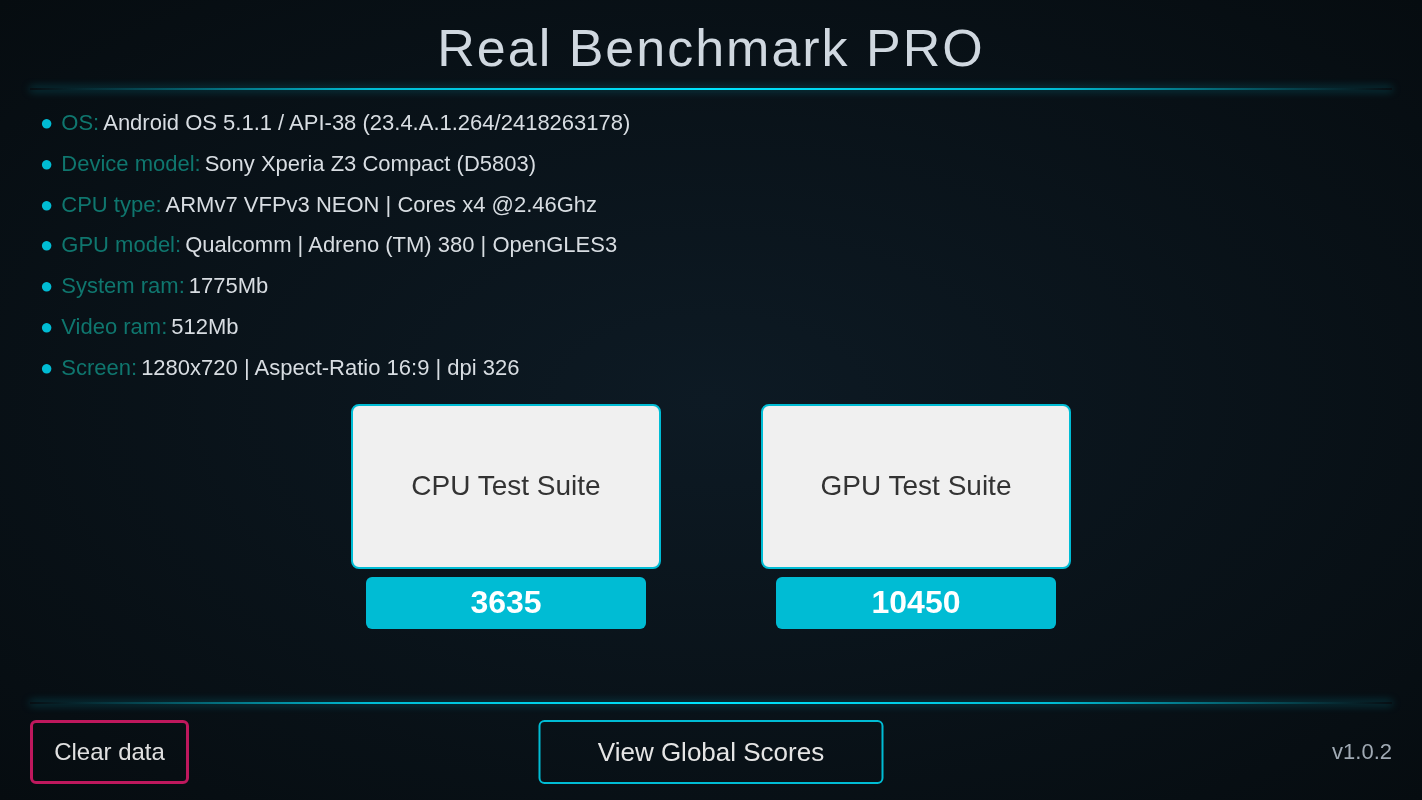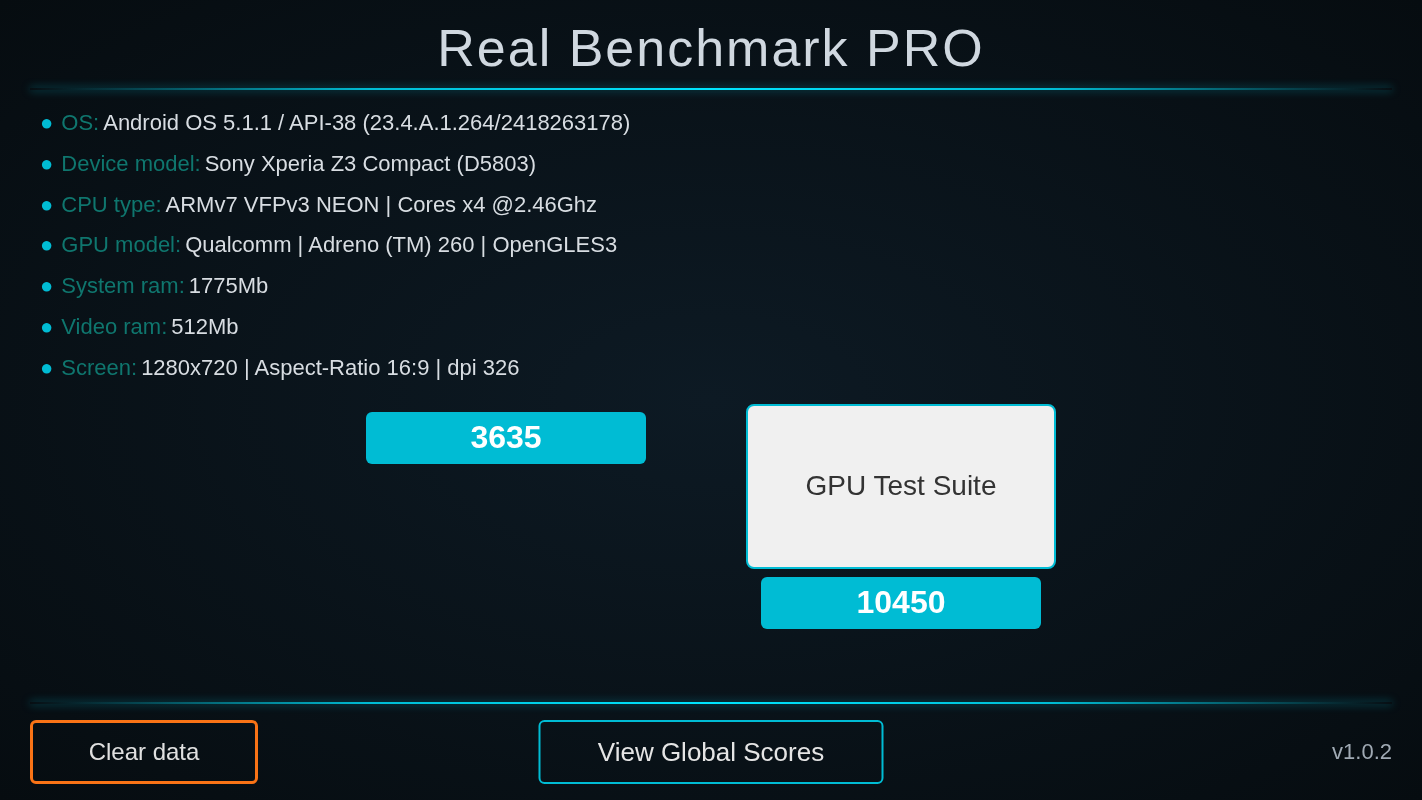--- a/index.html
+++ b/index.html
@@ -137,24 +137,24 @@
 
     
     .footer-area {
       display: flex;
       align-items: center;
       padding: 16px 30px 16px 30px;
       position: relative;
     }
 
     .clear-data-button {
-      width: 228px;
+      width: 159px;
       height: 64px;
       background: transparent;
-      border: 3px solid #f97316;
+      border: 3px solid #be185d;
       border-radius: 6px;
       font-size: 24px;
       color: #e0e0e0;
       cursor: pointer;
       display: flex;
       align-items: center;
       justify-content: center;
     }
 
     .view-global-button {
@@ -209,21 +209,21 @@
 
     <div class="info-row">
       <span class="bullet">●</span>
       <span class="info-label">CPU type:</span>
       <span class="info-value"> ARMv7 VFPv3 NEON | Cores x4 @2.46Ghz</span>
     </div>
 
     <div class="info-row">
       <span class="bullet">●</span>
       <span class="info-label">GPU model:</span>
-      <span class="info-value"> Qualcomm | Adreno (TM) 260 | OpenGLES3</span>
+      <span class="info-value"> Qualcomm | Adreno (TM) 380 | OpenGLES3</span>
     </div>
 
     <div class="info-row">
       <span class="bullet">●</span>
       <span class="info-label">System ram:</span>
       <span class="info-value"> 1775Mb</span>
     </div>
 
     <div class="info-row">
       <span class="bullet">●</span>
@@ -233,20 +233,21 @@
 
     <div class="info-row">
       <span class="bullet">●</span>
       <span class="info-label">Screen:</span>
       <span class="info-value"> 1280x720 | Aspect-Ratio 16:9 | dpi 326</span>
     </div>
 
     <div class="suites-area">
 
       <div class="suite-container">
+        <button class="suite-button">CPU Test Suite</button>
         <div class="suite-score">3635</div>
       </div>
 
       <div class="suite-container">
         <button class="suite-button">GPU Test Suite</button>
         <div class="suite-score">10450</div>
       </div>
 
     </div>
   </div>

